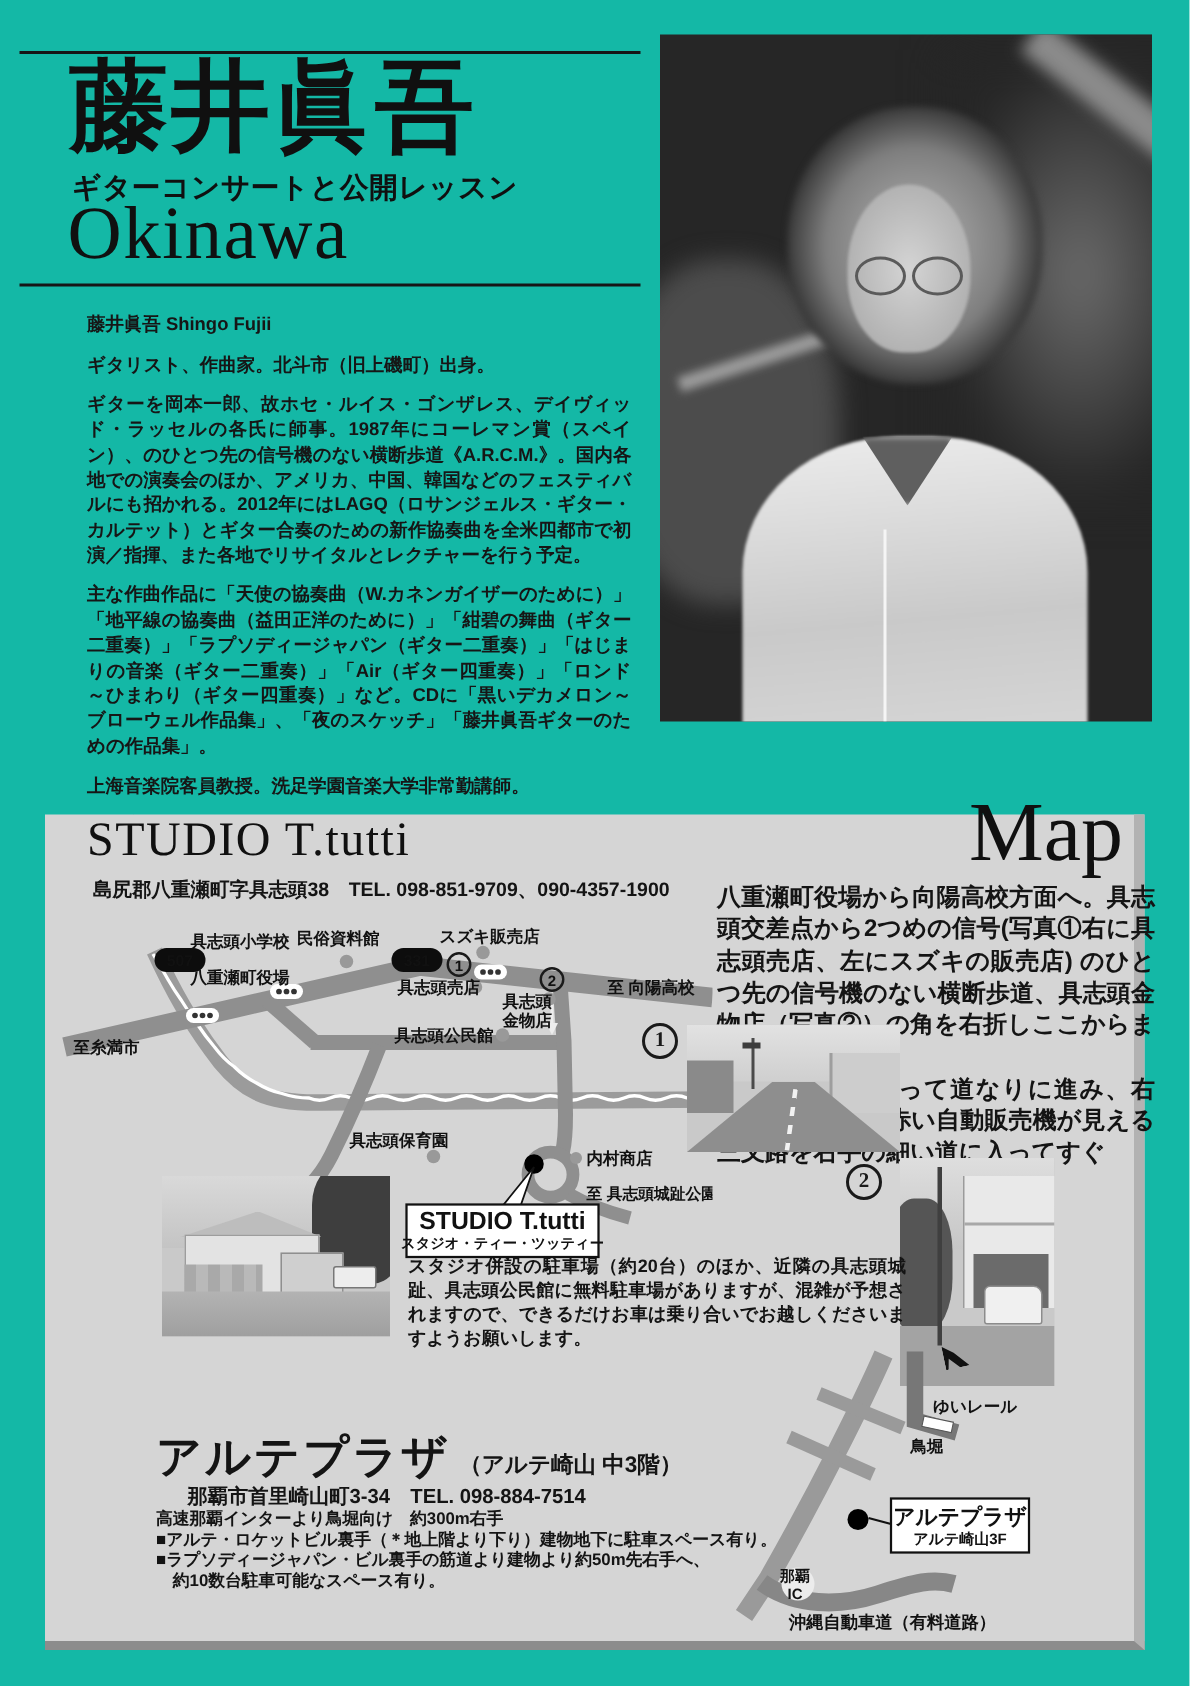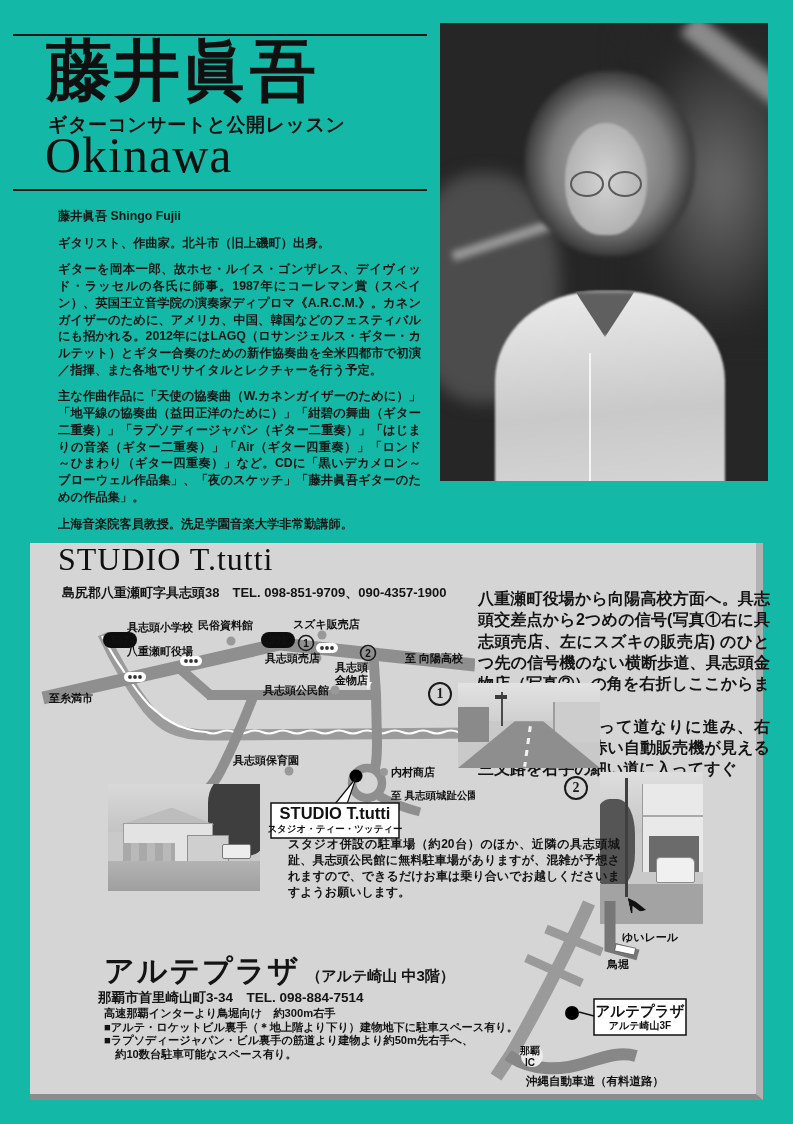--- a/index.html
+++ b/index.html
@@ -20,48 +20,48 @@
   .gray{position:absolute;left:30px;top:543px;width:733px;height:557px;background:#d5d5d5;
         border-right:7px solid #b2b2b2;border-bottom:6px solid #8c8c8c;box-sizing:border-box;}
   .map-heading{position:absolute;left:616px;top:-20px;font-family:"Liberation Serif",serif;
                font-size:56px;color:#101010;}
   .studio-heading{position:absolute;left:28px;top:-2px;font-family:"Liberation Serif",serif;
                   font-size:32px;letter-spacing:1px;color:#101010;white-space:nowrap;}
   .studio-address{position:absolute;left:32px;top:41px;font-size:13px;font-weight:700;white-space:nowrap;}
   .directions{position:absolute;left:448px;top:45px;width:292px;font-size:16px;font-weight:600;
               line-height:1.33;text-align:justify;}
   .directions p{margin:0;}
-  .parking{position:absolute;left:242px;top:293px;width:332px;font-size:12px;font-weight:600;line-height:1.34;text-align:justify;margin-left:16px;}
+  .parking{position:absolute;left:242px;top:293px;width:332px;font-size:12px;font-weight:600;line-height:1.34;text-align:justify;}
   .marker-circle{position:absolute;width:24px;height:24px;border:2px solid #1a1a1a;border-radius:50%;
                  display:flex;align-items:center;justify-content:center;font-size:14px;font-weight:700;
                  font-family:"Liberation Serif",serif;color:#1a1a1a;box-sizing:border-box;}
   .photo{position:absolute;overflow:hidden;background:#c9c9c9;}
   .arte-heading{position:absolute;left:74px;top:408px;white-space:nowrap;}
   .arte-heading .big{font-size:30px;font-weight:700;letter-spacing:2px;}
   .arte-heading .small{font-size:15px;font-weight:700;margin-left:6px;}
-  .arte-address{position:absolute;left:68px;top:446px;font-size:13.5px;font-weight:700;white-space:nowrap;}
+  .arte-address{position:absolute;left:95px;top:446px;font-size:13.5px;font-weight:700;white-space:nowrap;}
   .arte-notes{position:absolute;left:74px;top:464px;font-size:11.2px;font-weight:700;line-height:1.22;}
   .arte-notes div{white-space:nowrap;}
   svg text{font-family:"Liberation Sans",sans-serif;font-weight:700;fill:#111;}
 </style>
 </head>
 <body>
 
 <div class="page">
 
   <div class="rule" style="top:34px;"></div>
   <div class="title">藤井眞吾</div>
   <div class="subtitle">ギターコンサートと公開レッスン</div>
   <div class="okinawa">Okinawa</div>
   <div class="rule" style="top:189px;"></div>
 
   <div class="bio">
     <p>藤井眞吾 Shingo Fujii</p>
     <p>ギタリスト、作曲家。北斗市（旧上磯町）出身。</p>
-    <p>ギターを岡本一郎、故ホセ・ルイス・ゴンザレス、デイヴィッド・ラッセルの各氏に師事。1987年にコーレマン賞（スペイン）、英国王立音学院の演奏家ディプロマ《A.R.C.M.》。カネンガイザーのために、アメリカ、中国、韓国などのフェスティバルにも招かれる。2012年にはLAGQ（ロサンジェルス・ギター・カルテット）とギター合奏のための新作協奏曲を全米四都市で初演／指揮、また各地でリサイタルとレクチャーを行う予定。</p>
+    <p>ギターを岡本一郎、故ホセ・ルイス・ゴンザレス、デイヴィッド・ラッセルの各氏に師事。1987年にコーレマン賞（スペイン）、のひとつ先の信号機のない横断歩道《A.R.C.M.》。国内各地での演奏会のほか、アメリカ、中国、韓国などのフェスティバルにも招かれる。2012年にはLAGQ（ロサンジェルス・ギター・カルテット）とギター合奏のための新作協奏曲を全米四都市で初演／指揮、また各地でリサイタルとレクチャーを行う予定。</p>
     <p>主な作曲作品に「天使の協奏曲（W.カネンガイザーのために）」「地平線の協奏曲（益田正洋のために）」「紺碧の舞曲（ギター二重奏）」「ラプソディージャパン（ギター二重奏）」「はじまりの音楽（ギター二重奏）」「Air（ギター四重奏）」「ロンド～ひまわり（ギター四重奏）」など。CDに「黒いデカメロン～ブローウェル作品集」、「夜のスケッチ」「藤井眞吾ギターのための作品集」。</p>
     <p>上海音楽院客員教授。洗足学園音楽大学非常勤講師。</p>
     <p><span>京都府在住。</span><span>http://homepage3.nifty.com/shingogt/</span></p>
   </div>
 
   <div class="portrait">
     <div class="abs" style="left:190px;top:10px;width:180px;height:300px;background:radial-gradient(closest-side,#6d6d6d,#262626);filter:blur(14px);"></div>
     <div class="abs" style="left:230px;top:40px;width:170px;height:26px;background:#8a8a8a;transform:rotate(38deg);filter:blur(5px);"></div>
     <div class="abs" style="left:-30px;top:150px;width:150px;height:230px;background:#4c4c4c;border-radius:45%;filter:blur(8px);"></div>
     <div class="abs" style="left:10px;top:210px;width:120px;height:10px;background:#9a9a9a;transform:rotate(-18deg);filter:blur(3px);"></div>
@@ -69,20 +69,21 @@
     <div class="abs" style="left:125px;top:100px;width:82px;height:112px;background:radial-gradient(closest-side,#d4d4d4,#b2b2b2);border-radius:50% 50% 45% 45%;filter:blur(1px);"></div>
     <div class="abs" style="left:130px;top:148px;width:30px;height:22px;border:2px solid #5a5a5a;border-radius:50%;"></div>
     <div class="abs" style="left:168px;top:148px;width:30px;height:22px;border:2px solid #5a5a5a;border-radius:50%;"></div>
     <div class="abs" style="left:55px;top:268px;width:230px;height:200px;background:linear-gradient(175deg,#ececec,#c9c9c9 60%,#d6d6d6);border-radius:45% 45% 0 0;filter:blur(1px);"></div>
     <div class="abs" style="left:135px;top:268px;width:60px;height:46px;background:#5f5f5f;clip-path:polygon(50% 100%,0 0,100% 0);filter:blur(2px);"></div>
     <div class="abs" style="left:149px;top:330px;width:2px;height:128px;background:#f5f5f5;"></div>
   </div>
 
   <section class="gray">
 
+    <div class="map-heading">Map</div>
     <div class="studio-heading">STUDIO T.tutti</div>
     <div class="studio-address">島尻郡八重瀬町字具志頭38　TEL. 098-851-9709、090-4357-1900</div>
 
     <div class="directions">
       <p>八重瀬町役場から向陽高校方面へ。具志頭交差点から2つめの信号(写真①右に具志頭売店、左にスズキの販売店) のひとつ先の信号機のない横断歩道、具志頭金物店（写真②）の角を右折しここからまっすぐ。</p>
       <p>橋があるので渡って道なりに進み、右手に内村商店の赤い自動販売機が見える三叉路を右手の細い道に入ってすぐ</p>
     </div>
 
     <svg class="abs" style="left:5px;top:55px;" width="440" height="262" viewBox="0 0 440 262">
 

